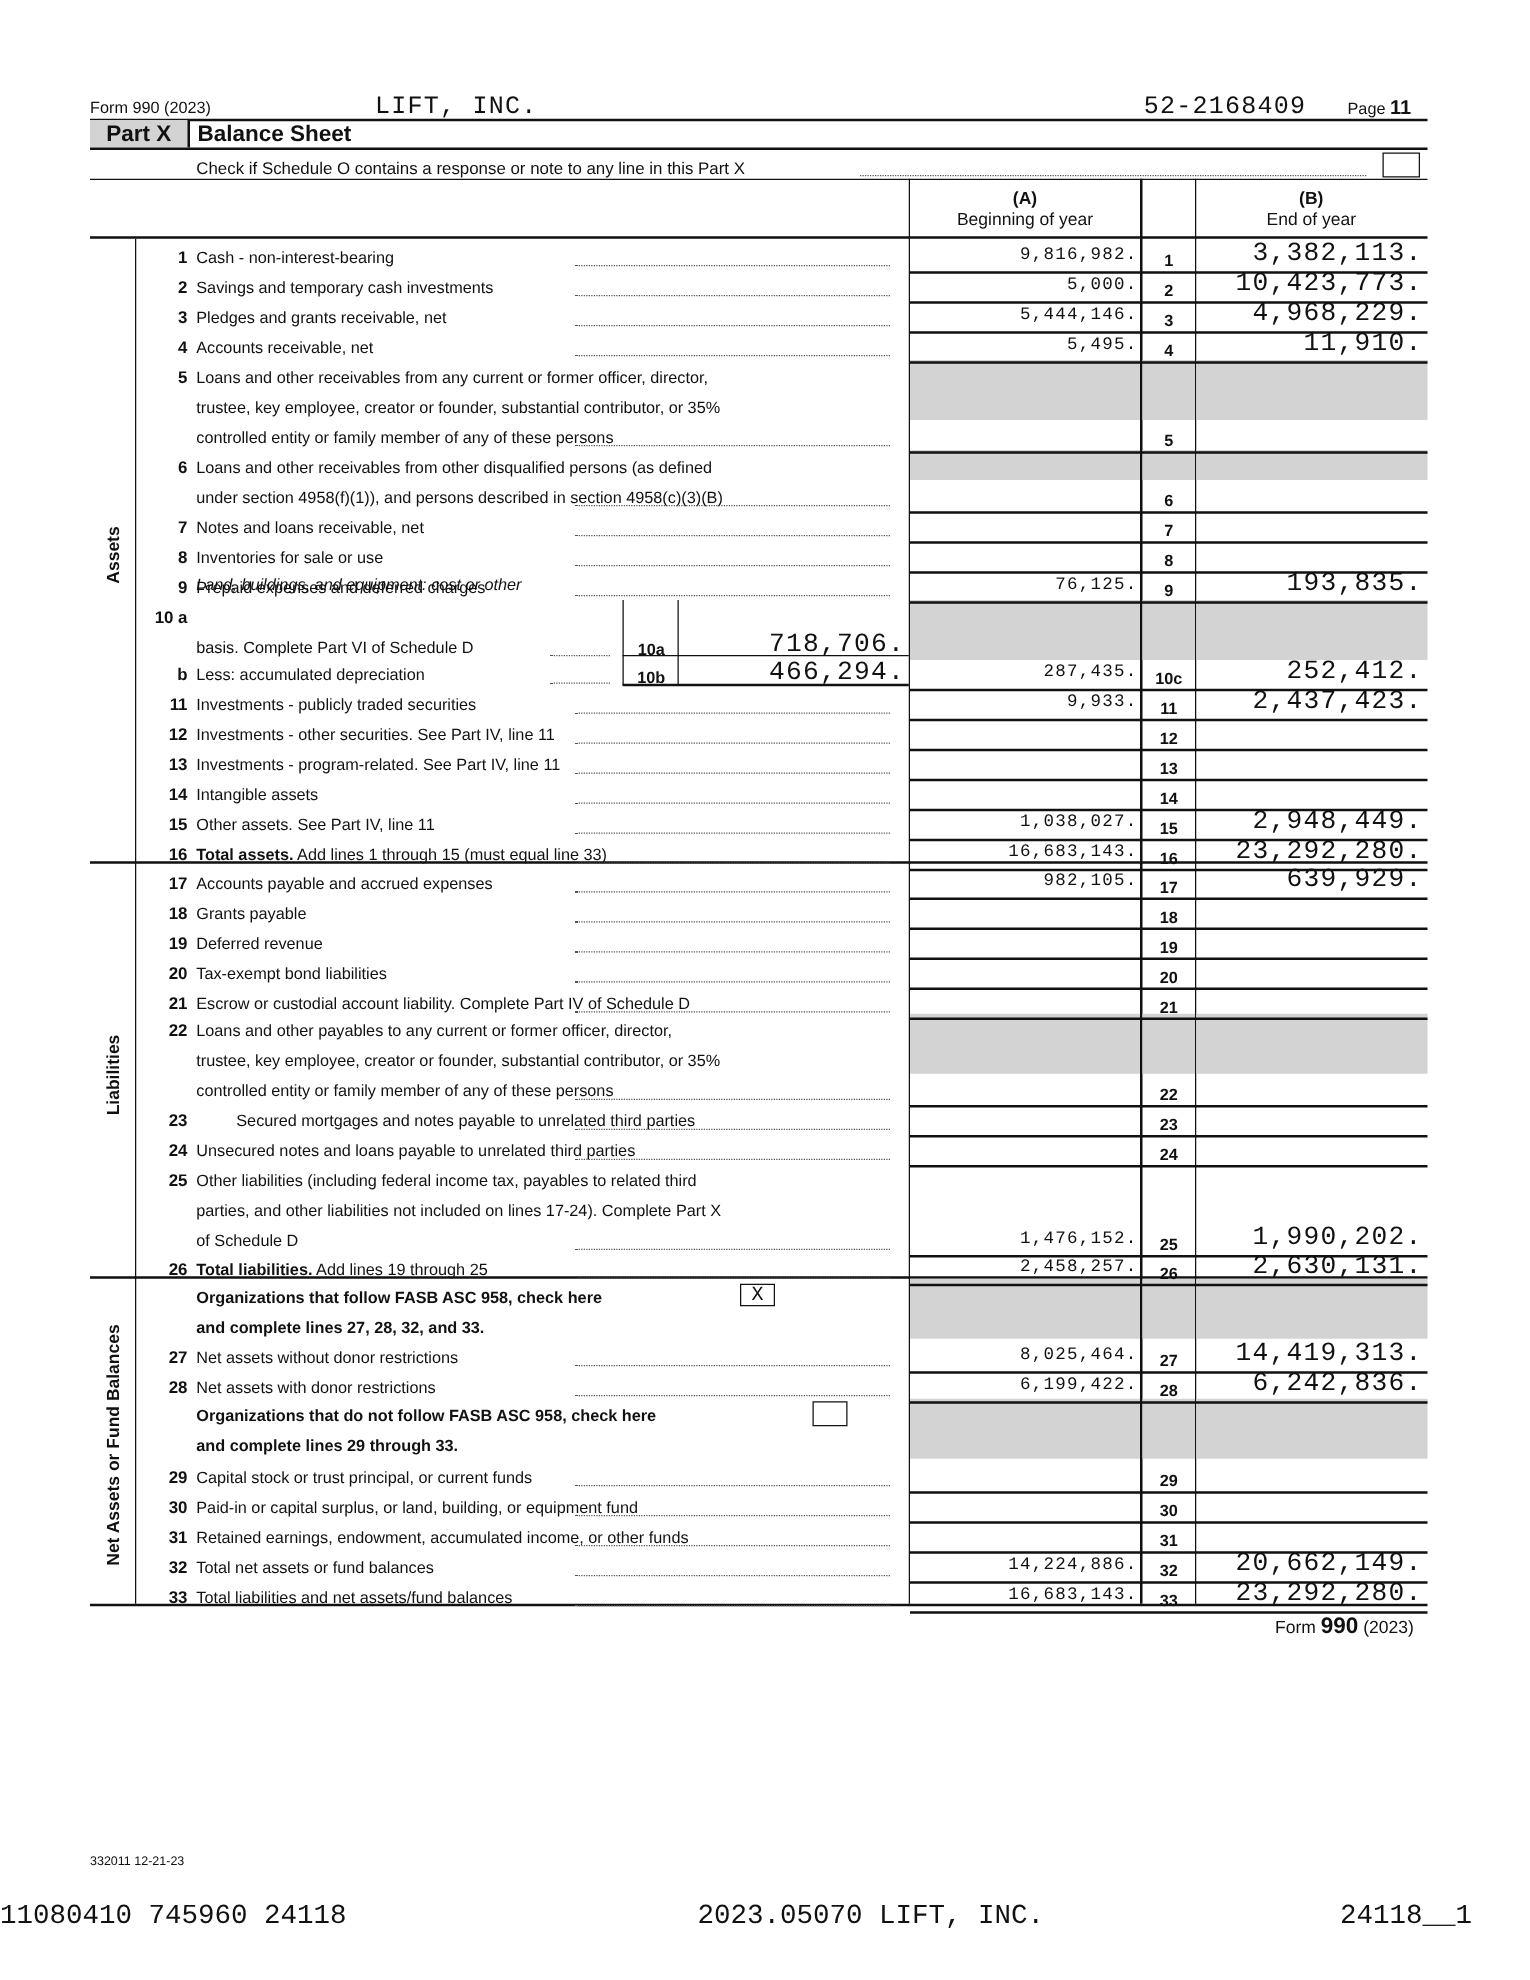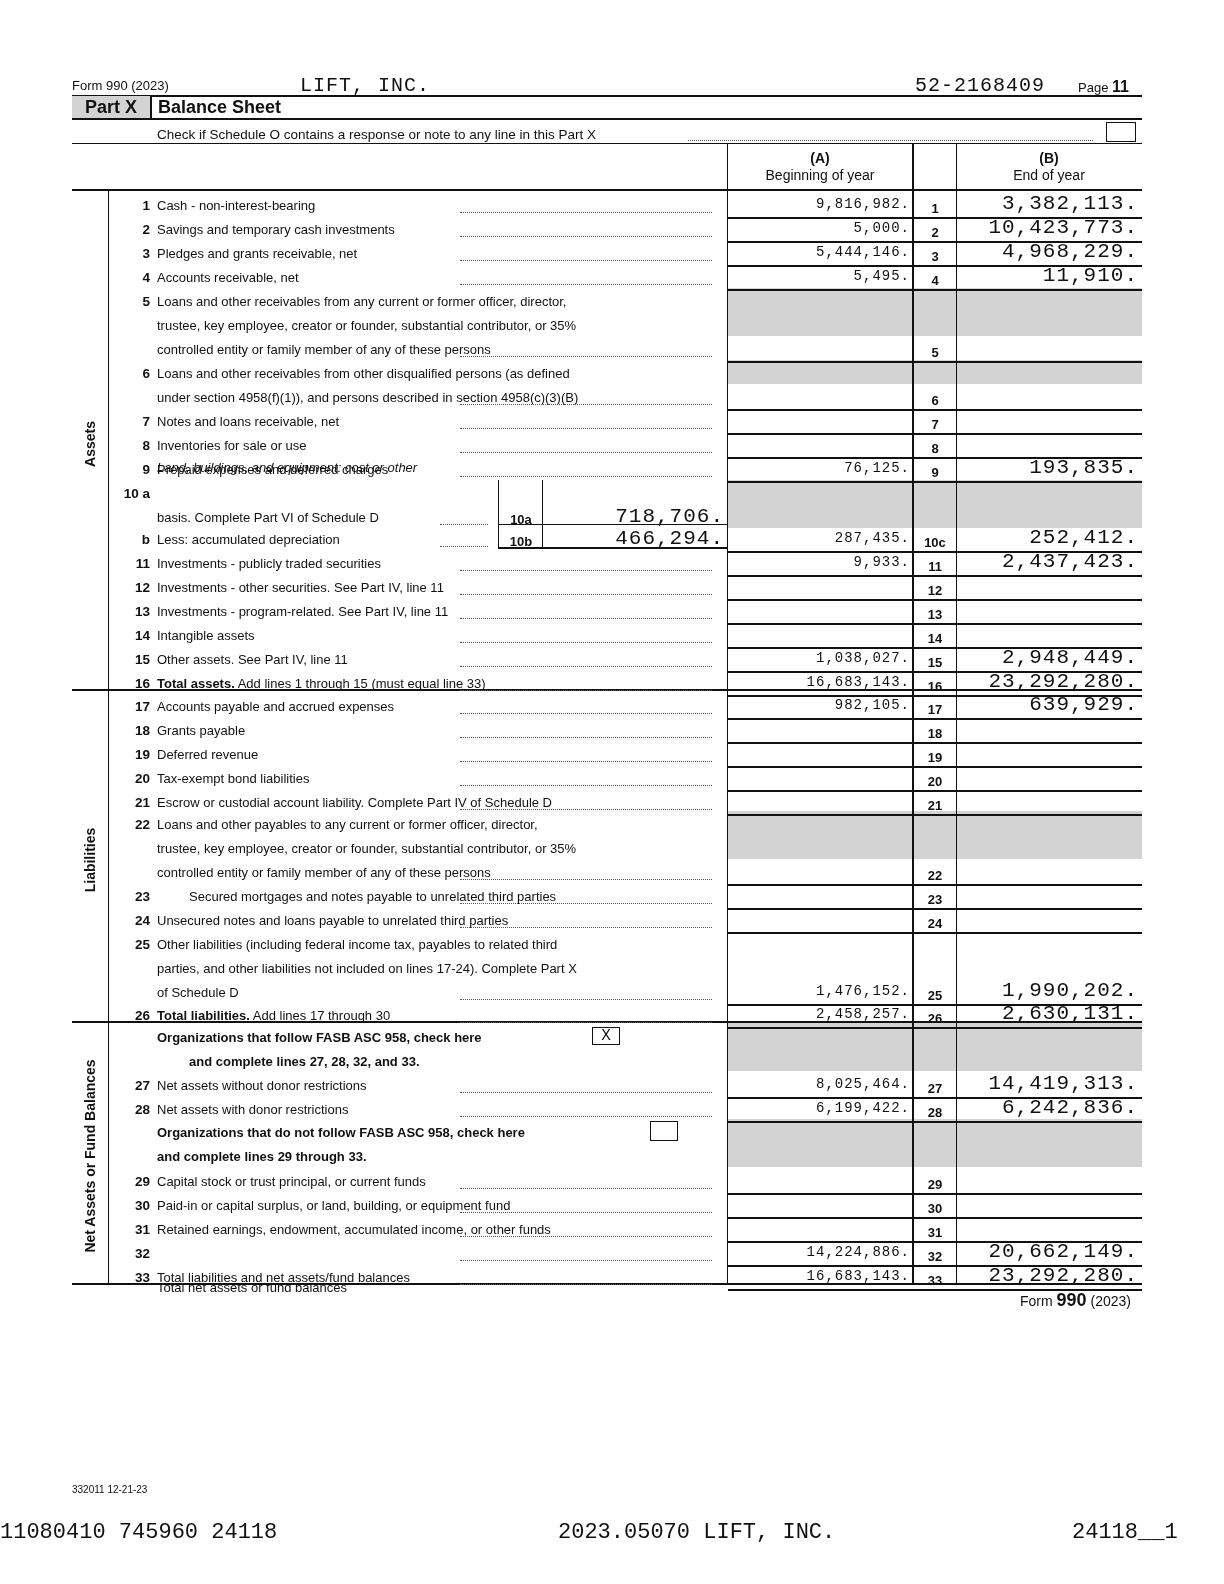--- a/index.html
+++ b/index.html
@@ -337,21 +337,21 @@
       <div class="ldesc" style="top:937px;">Other liabilities (including federal income tax, payables to related third</div>
       <div class="ldesc" style="top:961px;">parties, and other liabilities not included on lines 17-24). Complete Part X</div>
       <div class="ldesc" style="top:985px;">of Schedule D</div>
       <div class="dots" style="left:460px;top:999px;width:252px;"></div>
       <div class="refnum" style="top:988px;">25</div>
       <div class="valA mono" style="top:980px;">1,476,152.</div>
       <div class="valB mono" style="top:980px;">1,990,202.</div>
     </div>
     <div>
       <div class="lnum" style="top:1008px;">26</div>
-      <div class="ldesc" style="top:1008px;"><b>Total liabilities.</b><span> Add lines 17 through 30</span></div>
+      <div class="ldesc" style="top:1008px;"><b>Total liabilities.</b><span> Add lines 19 through 25</span></div>
       <div class="dots" style="left:460px;top:1022px;width:252px;"></div>
       <div class="refnum" style="top:1011px;">26</div>
       <div class="valA mono" style="top:1003px;">2,458,257.</div>
       <div class="valB mono" style="top:1003px;">2,630,131.</div>
     </div>
     <div>
       <div class="lnum" style="top:1078px;">27</div>
       <div class="ldesc" style="top:1078px;"><span>Net assets without donor restrictions</span></div>
       <div class="dots" style="left:460px;top:1092px;width:252px;"></div>
       <div class="refnum" style="top:1081px;">27</div>
@@ -385,21 +385,21 @@
     <div>
       <div class="lnum" style="top:1222px;">31</div>
       <div class="ldesc" style="top:1222px;"><span>Retained earnings, endowment, accumulated income, or other funds</span></div>
       <div class="dots" style="left:460px;top:1236px;width:252px;"></div>
       <div class="refnum" style="top:1225px;">31</div>
       <div class="valA mono" style="top:1217px;"></div>
       <div class="valB mono" style="top:1217px;"></div>
     </div>
     <div>
       <div class="lnum" style="top:1246px;">32</div>
-      <div class="ldesc" style="top:1280px;"><span>Total net assets or fund balances</span></div>
+      <div class="ldesc" style="top:1246px;"><span>Total net assets or fund balances</span></div>
       <div class="dots" style="left:460px;top:1260px;width:252px;"></div>
       <div class="refnum" style="top:1249px;">32</div>
       <div class="valA mono" style="top:1241px;">14,224,886.</div>
       <div class="valB mono" style="top:1241px;">20,662,149.</div>
     </div>
     <div>
       <div class="lnum" style="top:1270px;">33</div>
       <div class="ldesc" style="top:1270px;"><span>Total liabilities and net assets/fund balances</span></div>
       <div class="dots" style="left:460px;top:1284px;width:252px;"></div>
       <div class="refnum" style="top:1273px;">33</div>
@@ -407,21 +407,21 @@
       <div class="valB mono" style="top:1265px;">23,292,280.</div>
     </div>
   </div>
 
 <div class="rule" style="left:498px;top:480px;width:1px;height:68px;"></div>
 <div class="rule" style="left:542px;top:480px;width:1px;height:68px;"></div>
 <div class="rule" style="left:498px;top:524px;width:229px;height:1px;"></div>
 <div class="rule" style="left:498px;top:547px;width:229px;height:2px;"></div>
 
 <div class="ldesc" style="top:1030px;font-weight:bold;">Organizations that follow FASB ASC 958, check here</div>
-<div class="ldesc" style="top:1054px;font-weight:bold;margin-left:32px;">and complete lines 27, 28, 32, and 33.</div>
+<div class="ldesc" style="top:1054px;font-weight:bold;">and complete lines 27, 28, 32, and 33.</div>
 <div class="cbox mono" style="left:592px;top:1027px;width:26px;height:16px;font-size:16px;line-height:16px;text-align:center;">X</div>
 <div class="ldesc" style="top:1125px;font-weight:bold;">Organizations that do not follow FASB ASC 958, check here</div>
 <div class="ldesc" style="top:1149px;font-weight:bold;">and complete lines 29 through 33.</div>
 <div class="cbox" style="left:650px;top:1121px;width:26px;height:18px;"></div>
 
 <div class="abs footer-form"><span>Form</span> <b>990</b> <span>(2023)</span></div>
 <div class="abs code-small">332011  12-21-23</div>
 <div class="abs bottom-line mono" style="left:0px;">11080410 745960 24118</div>
 <div class="abs bottom-line mono" style="left:558px;">2023.05070 LIFT, INC.</div>
 <div class="abs bottom-line mono" style="left:1072px;">24118__1</div>

